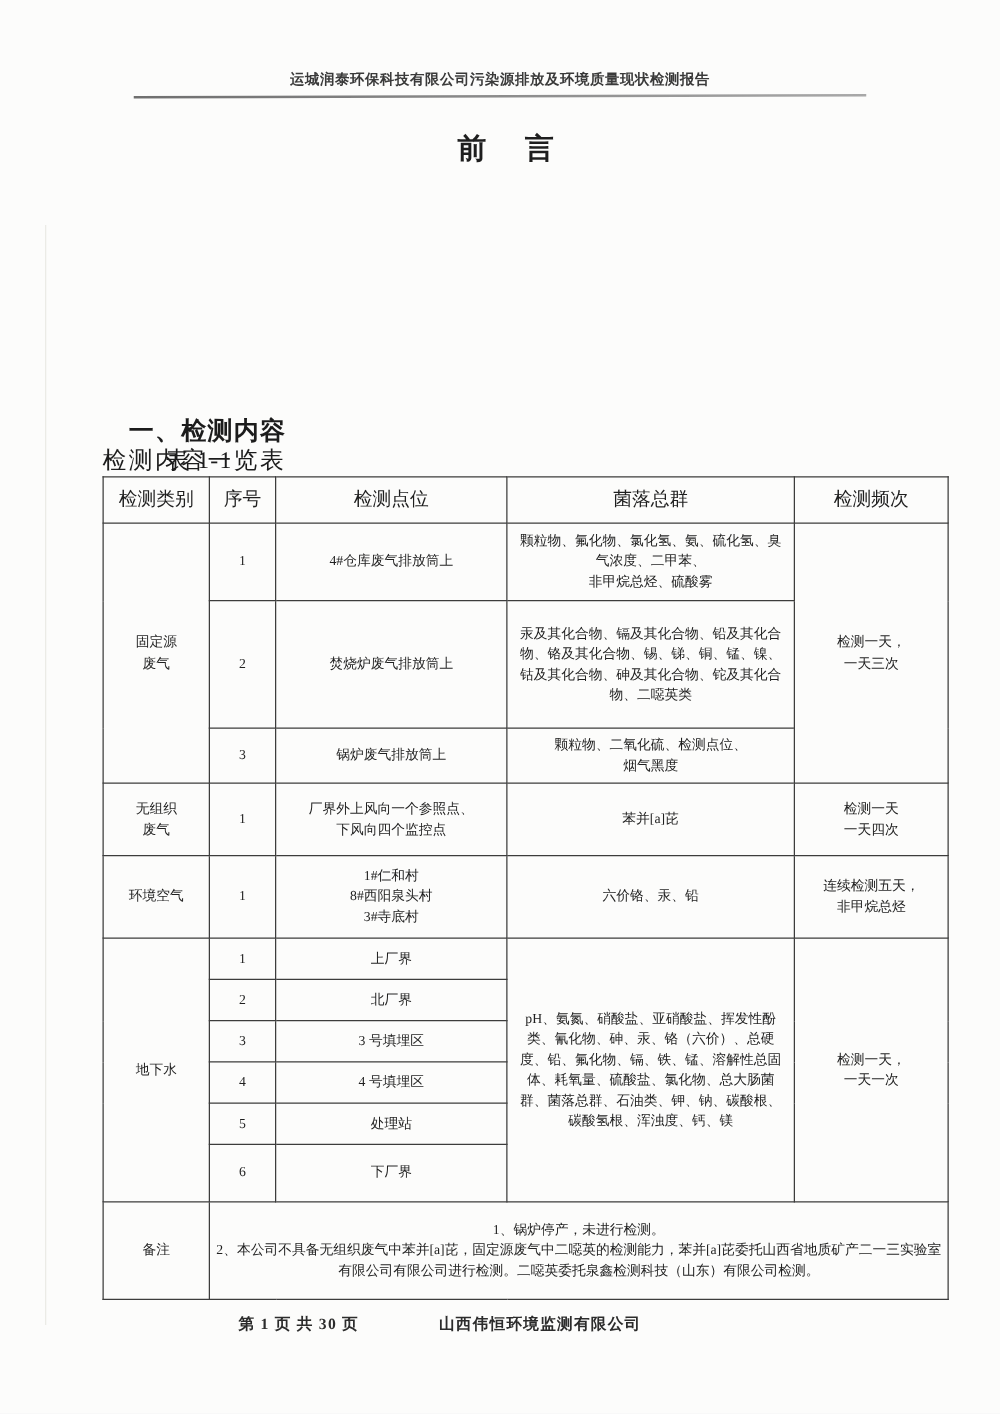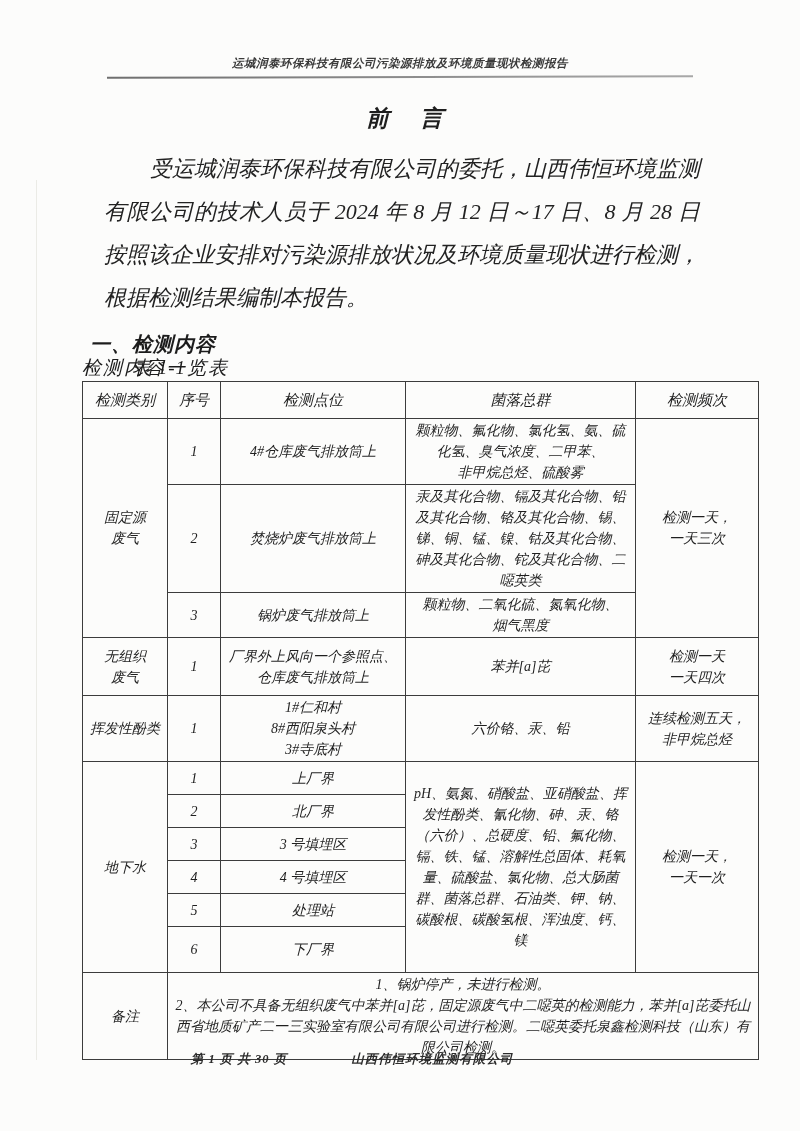--- a/index.html
+++ b/index.html
@@ -5,21 +5,20 @@
   * { margin:0; padding:0; box-sizing:border-box; }
   html,body { background:#f4f4f2; }
   .page {
     position:relative;
     width:800px; height:1131px;
     margin:0 auto;
     background:#fcfcfb;
     font-family:"Liberation Serif","DejaVu Serif",serif;
     color:#232323;
     overflow:hidden;
-    font-style:italic;
   }
   .scan-edge {
     position:absolute; left:36px; top:180px; width:1px; height:880px;
     background:#dcdcd6; opacity:.55;
   }
   .running-head {
     position:absolute; top:56px; left:0; right:0;
     text-align:center; font-size:11.5px; font-weight:bold;
     color:#3a3a3a; letter-spacing:.5px;
   }
@@ -32,39 +31,39 @@
     position:absolute; top:103px; left:13px; right:0;
     text-align:center; font-size:23px; font-weight:bold;
     letter-spacing:4px; color:#1e1e1e;
   }
   .preface-body {
     position:absolute; top:147px; left:104px; width:596px;
     font-size:22px; line-height:43px;
     text-align:justify; text-indent:46px; color:#222;
   }
   .section-heading {
-    position:absolute; top:331px; left:90px;
+    position:absolute; top:331px; left:103px;
     font-size:20px; font-weight:bold; letter-spacing:1px; color:#1c1c1c;
   }
   .caption-row {
     position:absolute; top:355px; left:82px; width:676px; height:24px;
     font-size:19px; color:#1c1c1c;
   }
   .caption-label { position:absolute; left:50px; top:0; letter-spacing:1px; }
   .caption-title {
     position:absolute; left:0; right:60px; top:0;
     text-align:left; letter-spacing:2px;
   }
   table.report {
     position:absolute; top:381px; left:82px; width:676px;
     border-collapse:collapse; table-layout:fixed;
   }
   table.report th, table.report td {
     border:1.6px solid #3c3c3c;
-    font-size:14px; font-weight:normal;
+    font-size:11px; font-weight:normal;
     text-align:center; vertical-align:middle;
     padding:1px 5px; line-height:1.5;
     white-space:pre-line; color:#1f1f1f;
   }
   table.report th { font-size:15px; }
   .rh-head { height:37px; }
   .rh-r1 { height:62px; }
   .rh-r2 { height:102px; }
   .rh-r3 { height:44px; }
   .rh-r4 { height:58px; }
@@ -88,21 +87,20 @@
 
 <div class="page">
 
   <div class="scan-edge"></div>
 
   <div class="running-head">运城润泰环保科技有限公司污染源排放及环境质量现状检测报告</div>
   <div class="running-rule"></div>
 
   <div class="preface-title">前　言</div>
 
-  <p class="preface-body">受运城润泰环保科技有限公司的委托，山西伟恒环境监测有限公司的技术人员于 2024 年 8 月 12 日～17 日、8 月 28 日按照该企业安排对污染源排放状况及环境质量现状进行检测，根据检测结果编制本报告。</p>
 
   <div class="section-heading">一、检测内容</div>
 
   <div class="caption-row">
     <span class="caption-label">表 1-1</span>
     <span class="caption-title">检测内容一览表</span>
   </div>
 
   <table class="report">
     <colgroup>
@@ -133,35 +131,35 @@
 一天三次</td>
       </tr>
       <tr class="rh-r2">
         <td>2</td>
         <td>焚烧炉废气排放筒上</td>
         <td>汞及其化合物、镉及其化合物、铅及其化合物、铬及其化合物、锡、锑、铜、锰、镍、钴及其化合物、砷及其化合物、铊及其化合物、二噁英类</td>
       </tr>
       <tr class="rh-r3">
         <td>3</td>
         <td>锅炉废气排放筒上</td>
-        <td>颗粒物、二氧化硫、氮氧化物、
+        <td>颗粒物、二氧化硫、检测点位、
 烟气黑度</td>
       </tr>
       <tr class="rh-r4">
         <td>无组织
 废气</td>
         <td>1</td>
         <td>厂界外上风向一个参照点、
-仓库废气排放筒上</td>
+下风向四个监控点</td>
         <td>苯并[a]芘</td>
         <td>检测一天
 一天四次</td>
       </tr>
       <tr class="rh-r5">
-        <td>挥发性酚类</td>
+        <td>环境空气</td>
         <td>1</td>
         <td>1#仁和村
 8#西阳泉头村
 3#寺底村</td>
         <td>六价铬、汞、铅</td>
         <td>连续检测五天，
 非甲烷总烃</td>
       </tr>
       <tr class="rh-gw">
         <td rowspan="6">地下水</td>

